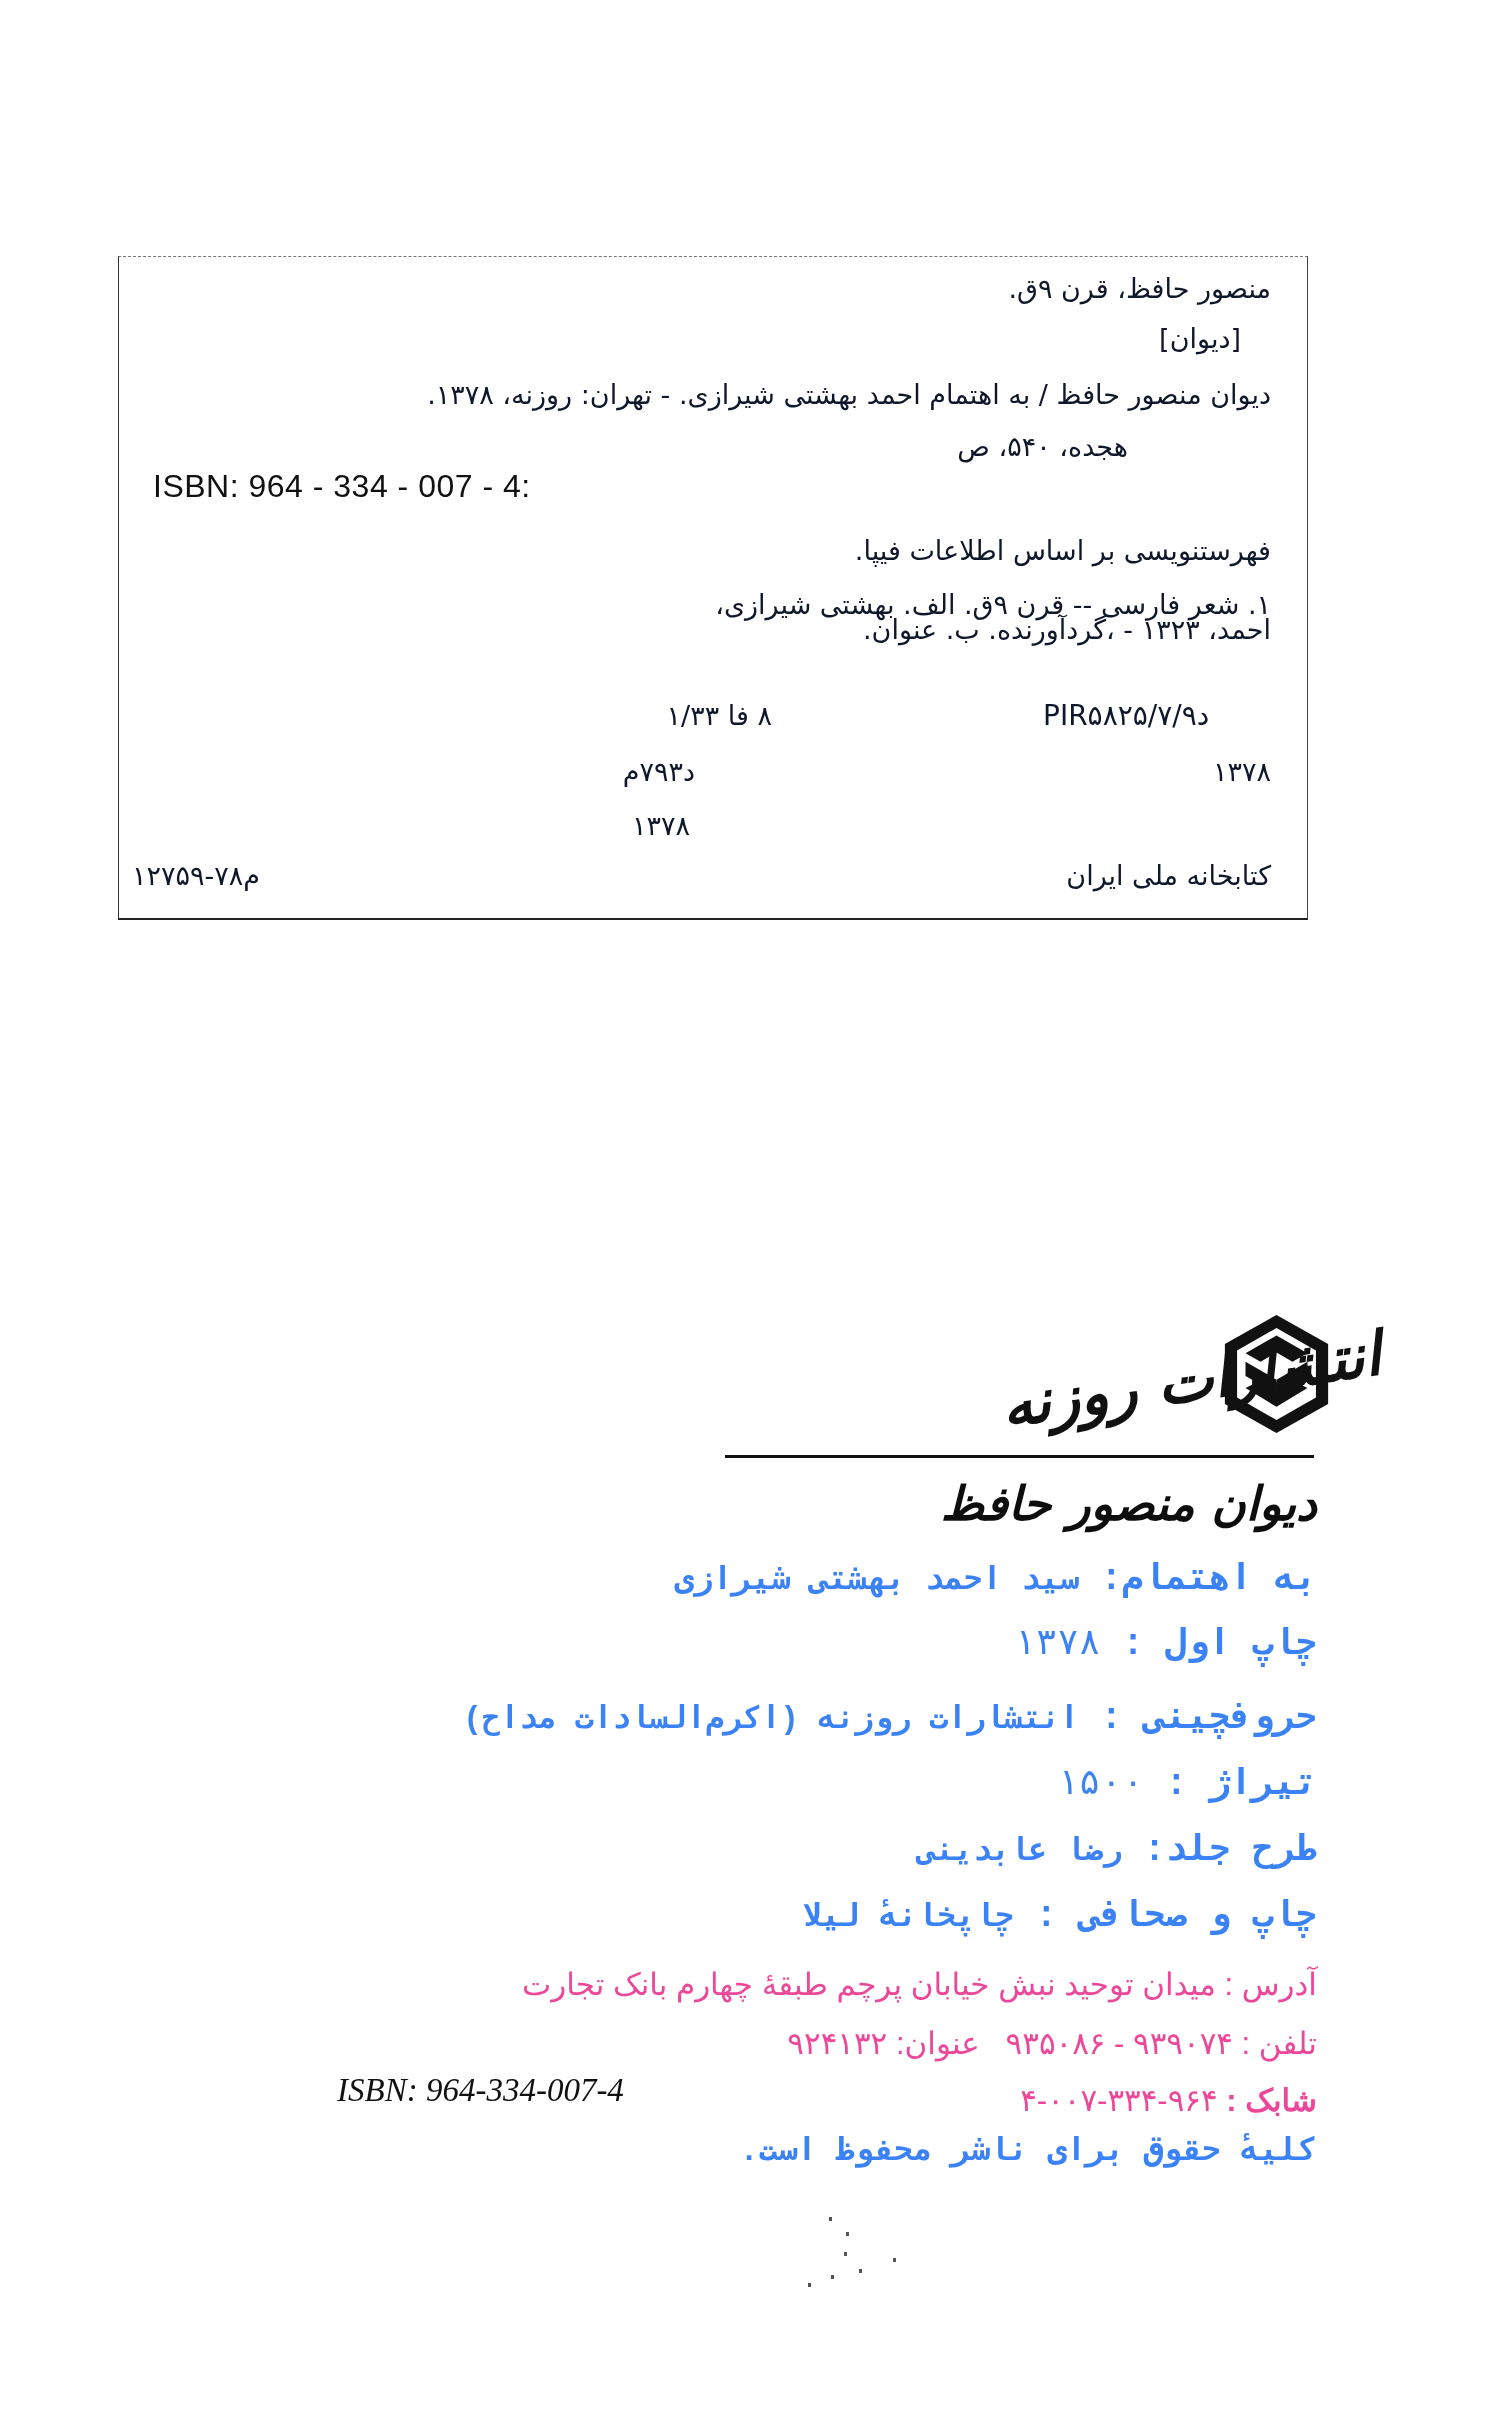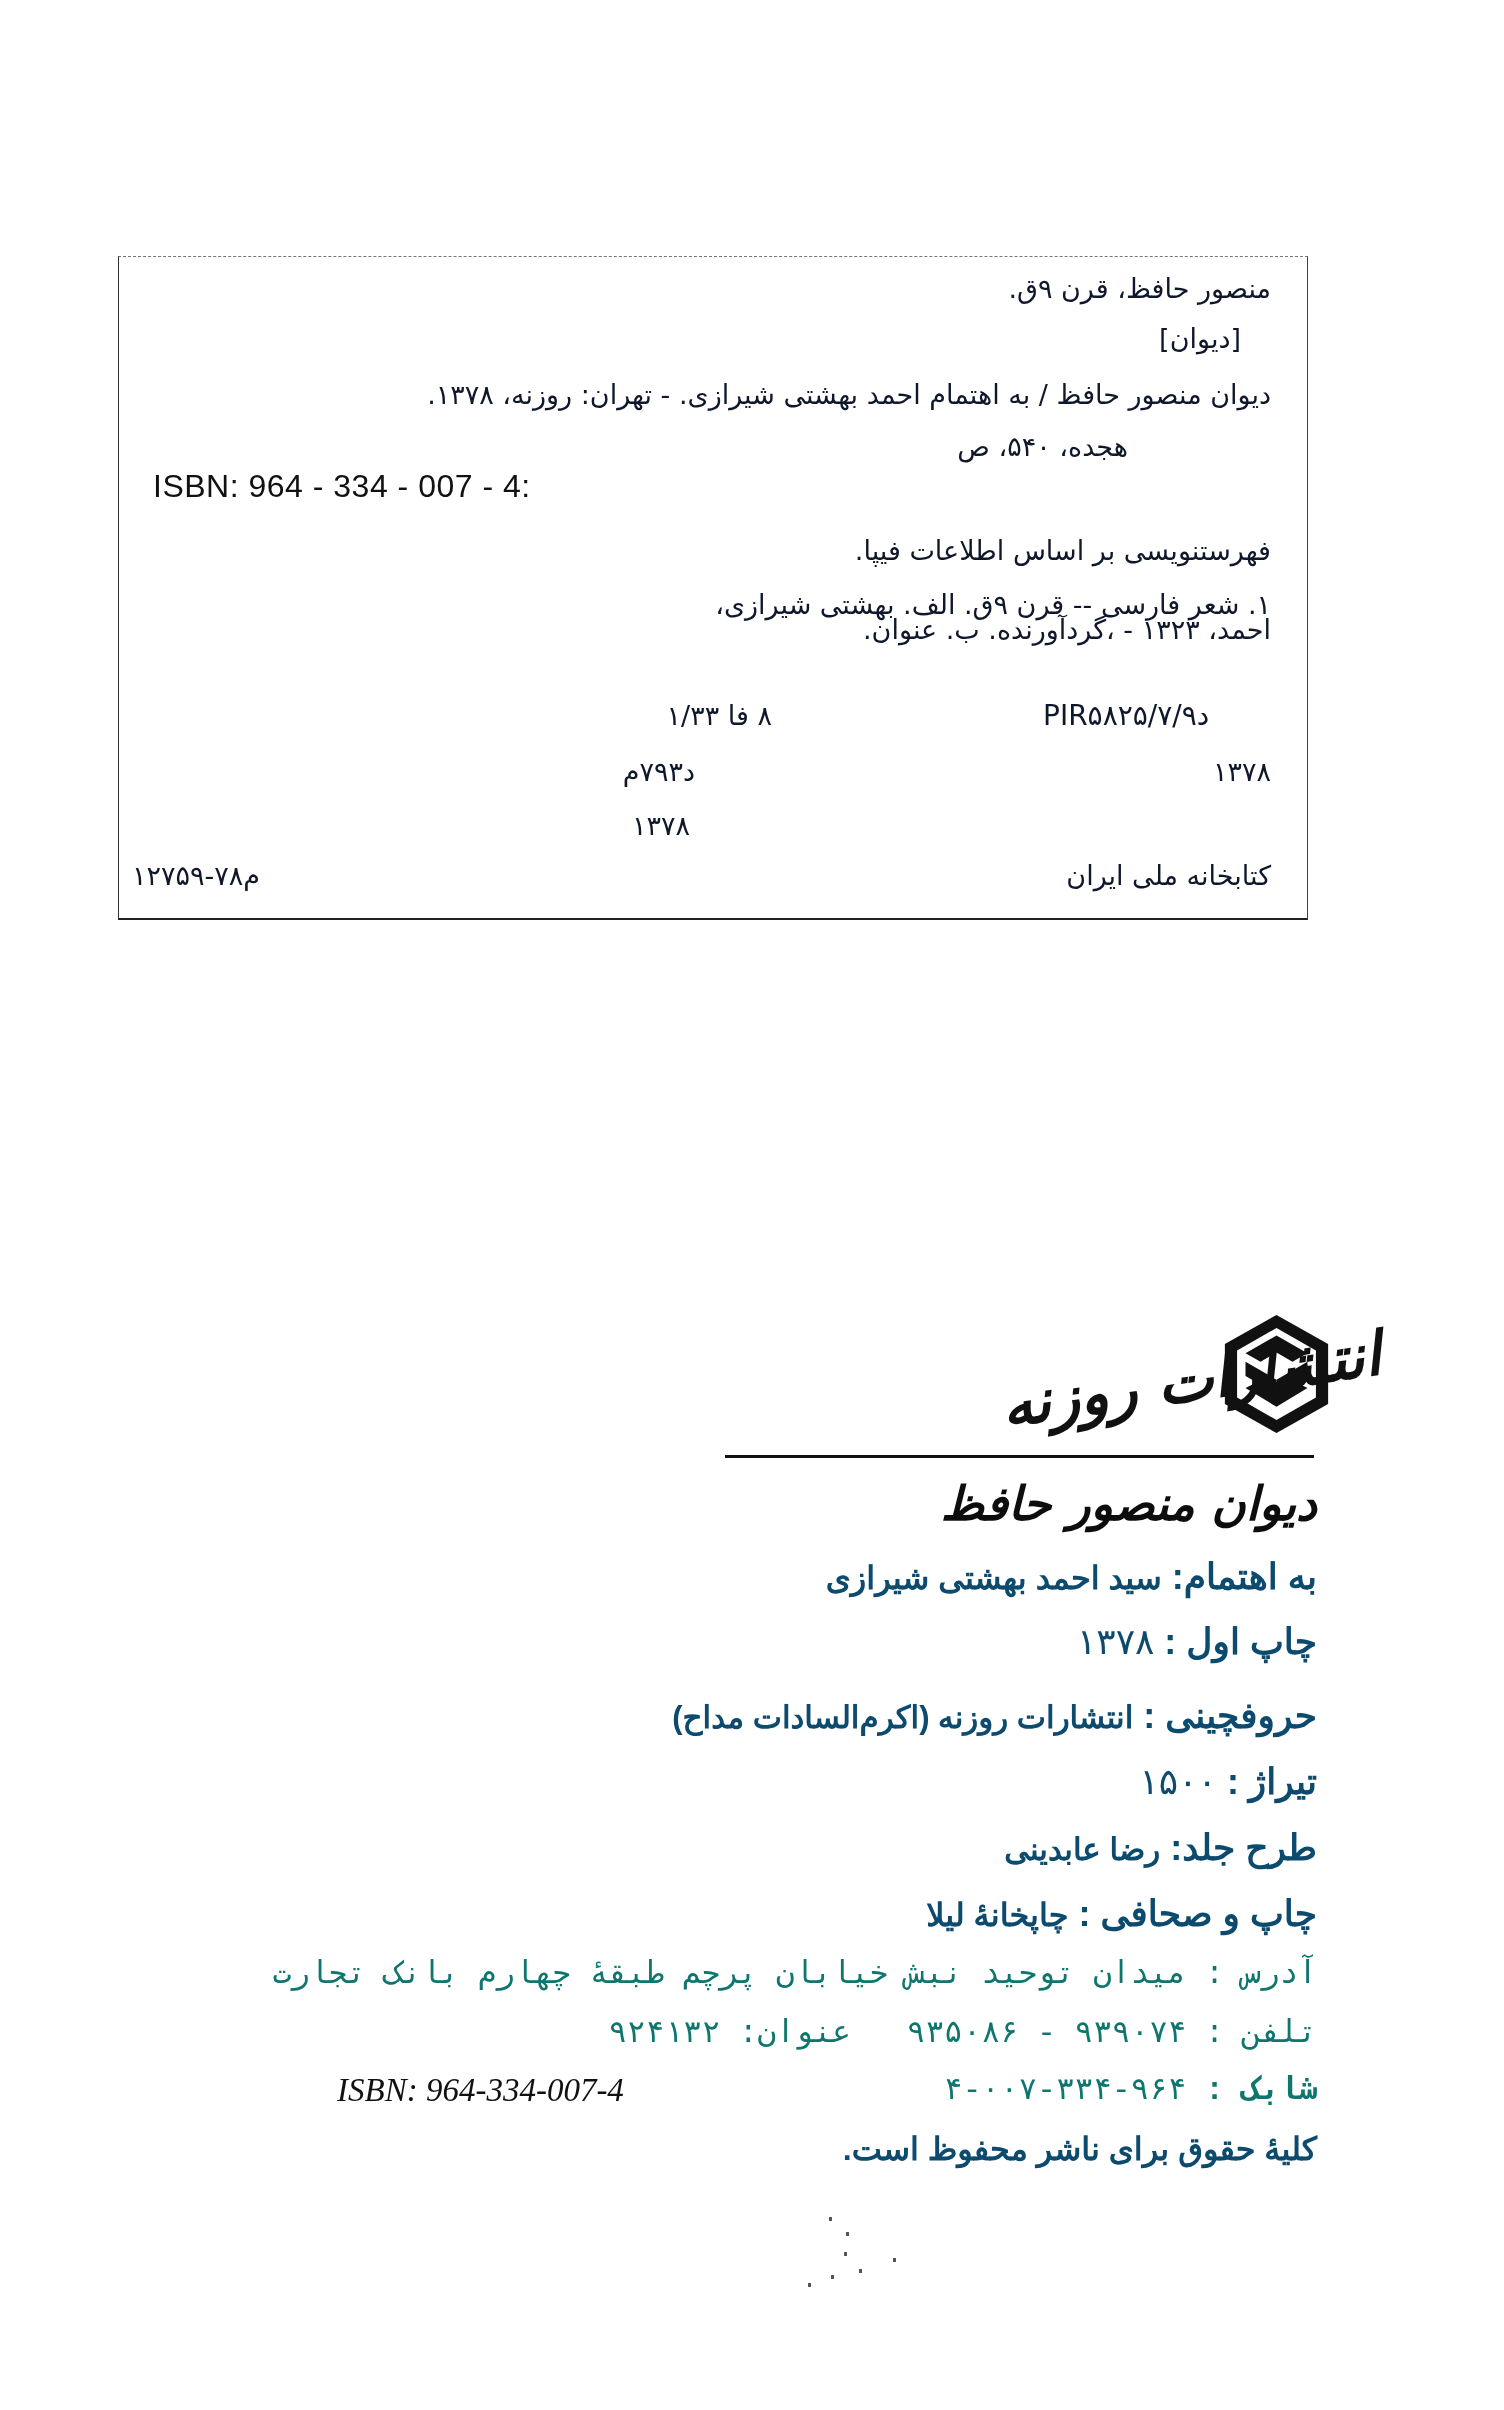--- a/index.html
+++ b/index.html
@@ -75,29 +75,30 @@
     }
 
     
     .imprint-title {
       font-family: "DejaVu Sans", sans-serif;
       font-weight: bold;
       font-size: 47px;
       color: #0d0d0d;
     }
     .imprint-line {
-      font-family: Liberation Sans, sans-serif;
+      font-family: Liberation Mono, monospace;
       font-weight: bold;
       font-size: 36px;
-      color: #0c4a6e;
+      color: #3b82f6;
     }
     .imprint-plain {
-      font-family: Liberation Mono, monospace;
+      font-family: Liberation Sans, sans-serif;
       font-size: 31px;
-      color: #0f766e;
+      color: #ec4899;
+      margin-top: 12px;
     }
     .imprint-isbn {
       font-family: "Liberation Serif", serif;
       font-size: 33px;
       color: #111;
     }
     .speck {
       position: absolute;
       width: 2.8px;
       height: 3.8px;

